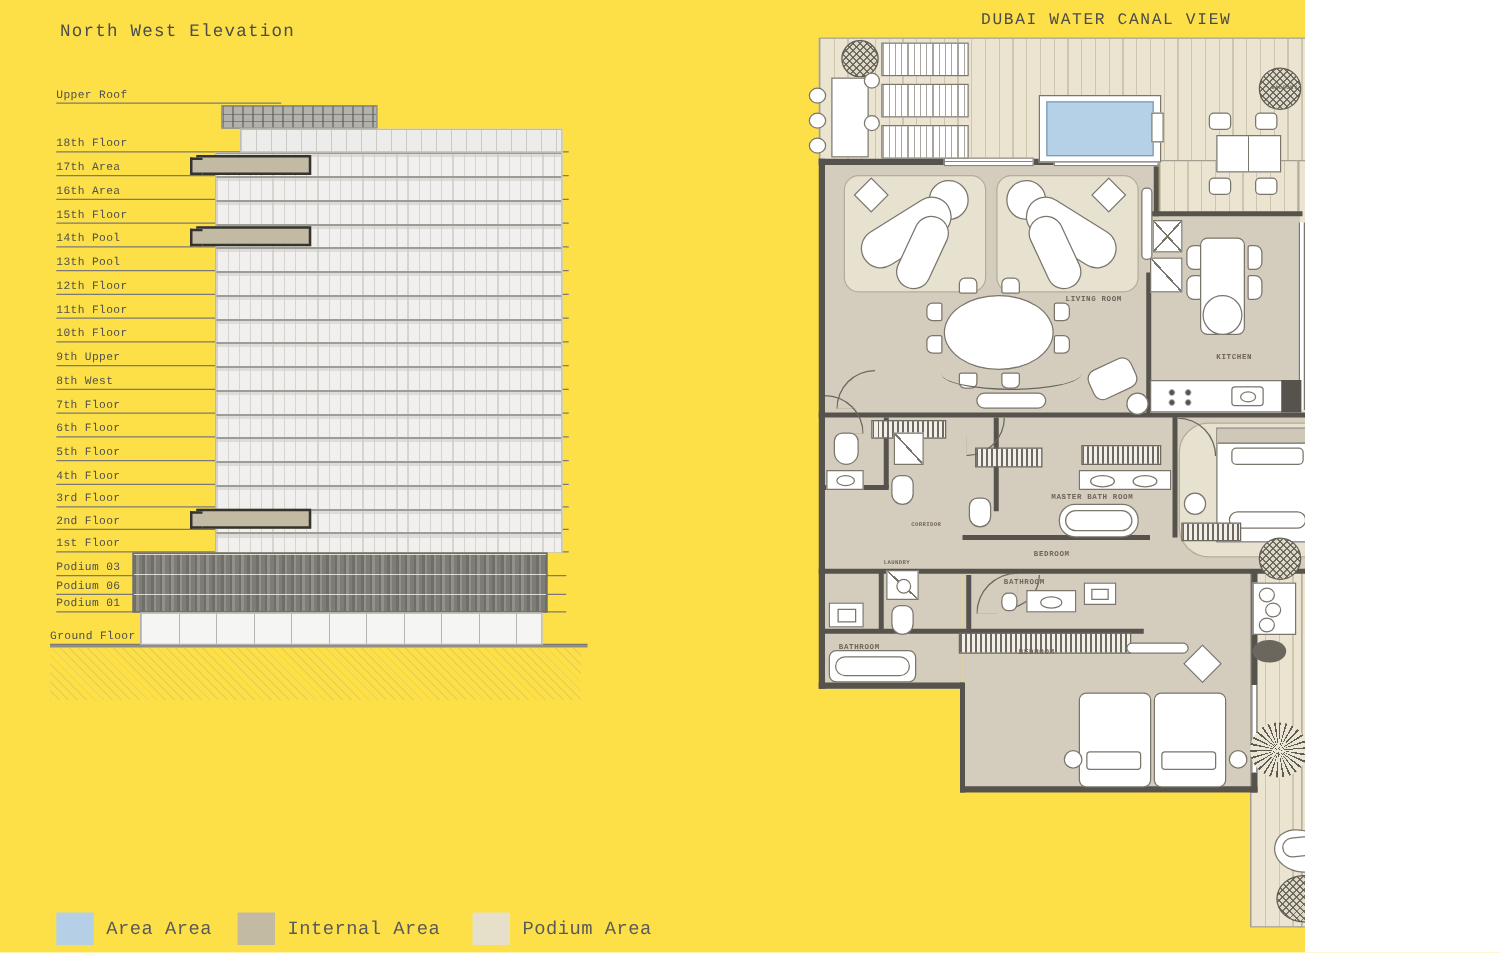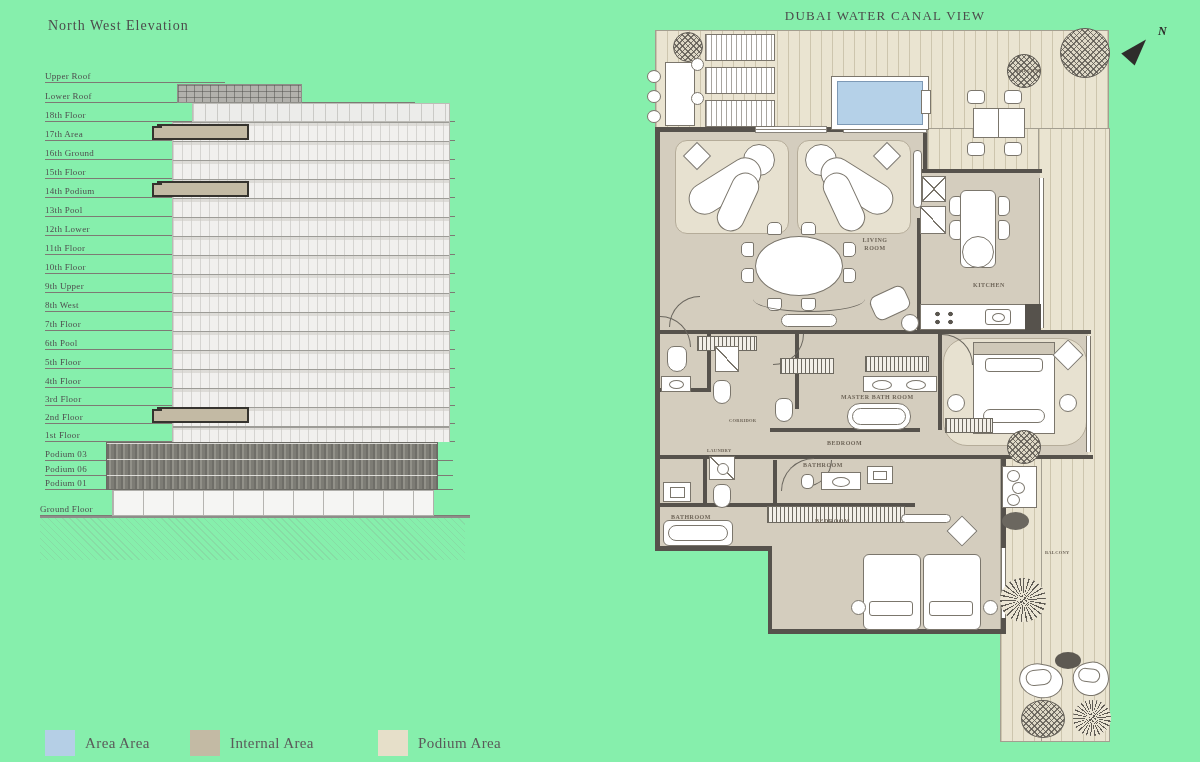--- a/index.html
+++ b/index.html
@@ -1,17 +1,17 @@
 <!DOCTYPE html>
 <html><head>
 <meta charset="utf-8">
 <style>
   html,body{margin:0;padding:0;background:#fff;}
-  #root{position:relative;width:1200px;height:762px;background:#86efac;overflow:hidden;
-        font-family:Liberation Serif, serif;color:#4e4e4e;}
+  #root{position:relative;width:1044px;height:762px;background:#fde047;overflow:hidden;
+        font-family:Liberation Mono, monospace;color:#4e4e4e;}
   .abs{position:absolute;box-sizing:border-box;}
   
   #elev-title{left:48px;top:18px;font-size:14px;letter-spacing:1px;color:#4c4c4c;}
   .frow{position:absolute;left:45px;height:12px;border-bottom:1px solid #7d7a74;
         font-size:9px;letter-spacing:.3px;color:#4f4f4f;box-sizing:border-box;}
   #mech{left:177px;top:84px;width:125px;height:19px;background:#b2b1ac;
         background-image:repeating-linear-gradient(90deg,rgba(80,80,76,.5) 0 1px,transparent 1px 8px),
         repeating-linear-gradient(180deg,rgba(80,80,76,.5) 0 1px,transparent 1px 6px);
         border:1px solid #8f8e89;}
   #roofband{left:192px;top:103px;width:258px;height:19px;background:#ececea;
@@ -83,34 +83,33 @@
   #north-n{left:1158px;top:24px;font-size:12px;font-style:italic;font-weight:700;color:#2e2d2b;}
 </style>
 </head>
 <body>
 
 <div id="root">
 
   <div class="abs" id="elev-title">North West Elevation</div>
 
   <div class="frow" style="top:71px;width:180px"><span>Upper Roof</span></div>
-  <div class="frow" style="top:91px;width:370px"><span>Lower Roof</span></div>
   <div class="frow" style="top:110px;width:410px"><span>18th Floor</span></div>
   <div class="frow" style="top:129px;width:410px"><span>17th Area</span></div>
-  <div class="frow" style="top:148px;width:410px"><span>16th Ground</span></div>
+  <div class="frow" style="top:148px;width:410px"><span>16th Area</span></div>
   <div class="frow" style="top:167px;width:410px"><span>15th Floor</span></div>
-  <div class="frow" style="top:186px;width:410px"><span>14th Podium</span></div>
+  <div class="frow" style="top:186px;width:410px"><span>14th Pool</span></div>
   <div class="frow" style="top:205px;width:410px"><span>13th Pool</span></div>
-  <div class="frow" style="top:224px;width:410px"><span>12th Lower</span></div>
+  <div class="frow" style="top:224px;width:410px"><span>12th Floor</span></div>
   <div class="frow" style="top:243px;width:410px"><span>11th Floor</span></div>
   <div class="frow" style="top:262px;width:410px"><span>10th Floor</span></div>
   <div class="frow" style="top:281px;width:410px"><span>9th Upper</span></div>
   <div class="frow" style="top:300px;width:410px"><span>8th West</span></div>
   <div class="frow" style="top:319px;width:410px"><span>7th Floor</span></div>
-  <div class="frow" style="top:338px;width:410px"><span>6th Pool</span></div>
+  <div class="frow" style="top:338px;width:410px"><span>6th Floor</span></div>
   <div class="frow" style="top:357px;width:410px"><span>5th Floor</span></div>
   <div class="frow" style="top:376px;width:410px"><span>4th Floor</span></div>
   <div class="frow" style="top:394px;width:410px"><span>3rd Floor</span></div>
   <div class="frow" style="top:412px;width:410px"><span>2nd Floor</span></div>
   <div class="frow" style="top:430px;width:410px"><span>1st Floor</span></div>
   <div class="frow" style="top:449px;width:408px"><span>Podium 03</span></div>
   <div class="frow" style="top:464px;width:408px"><span>Podium 06</span></div>
   <div class="frow" style="top:478px;width:408px"><span>Podium 01</span></div>
   <div class="frow" style="top:504px;left:40px;width:430px"><span>Ground Floor</span></div>
 

